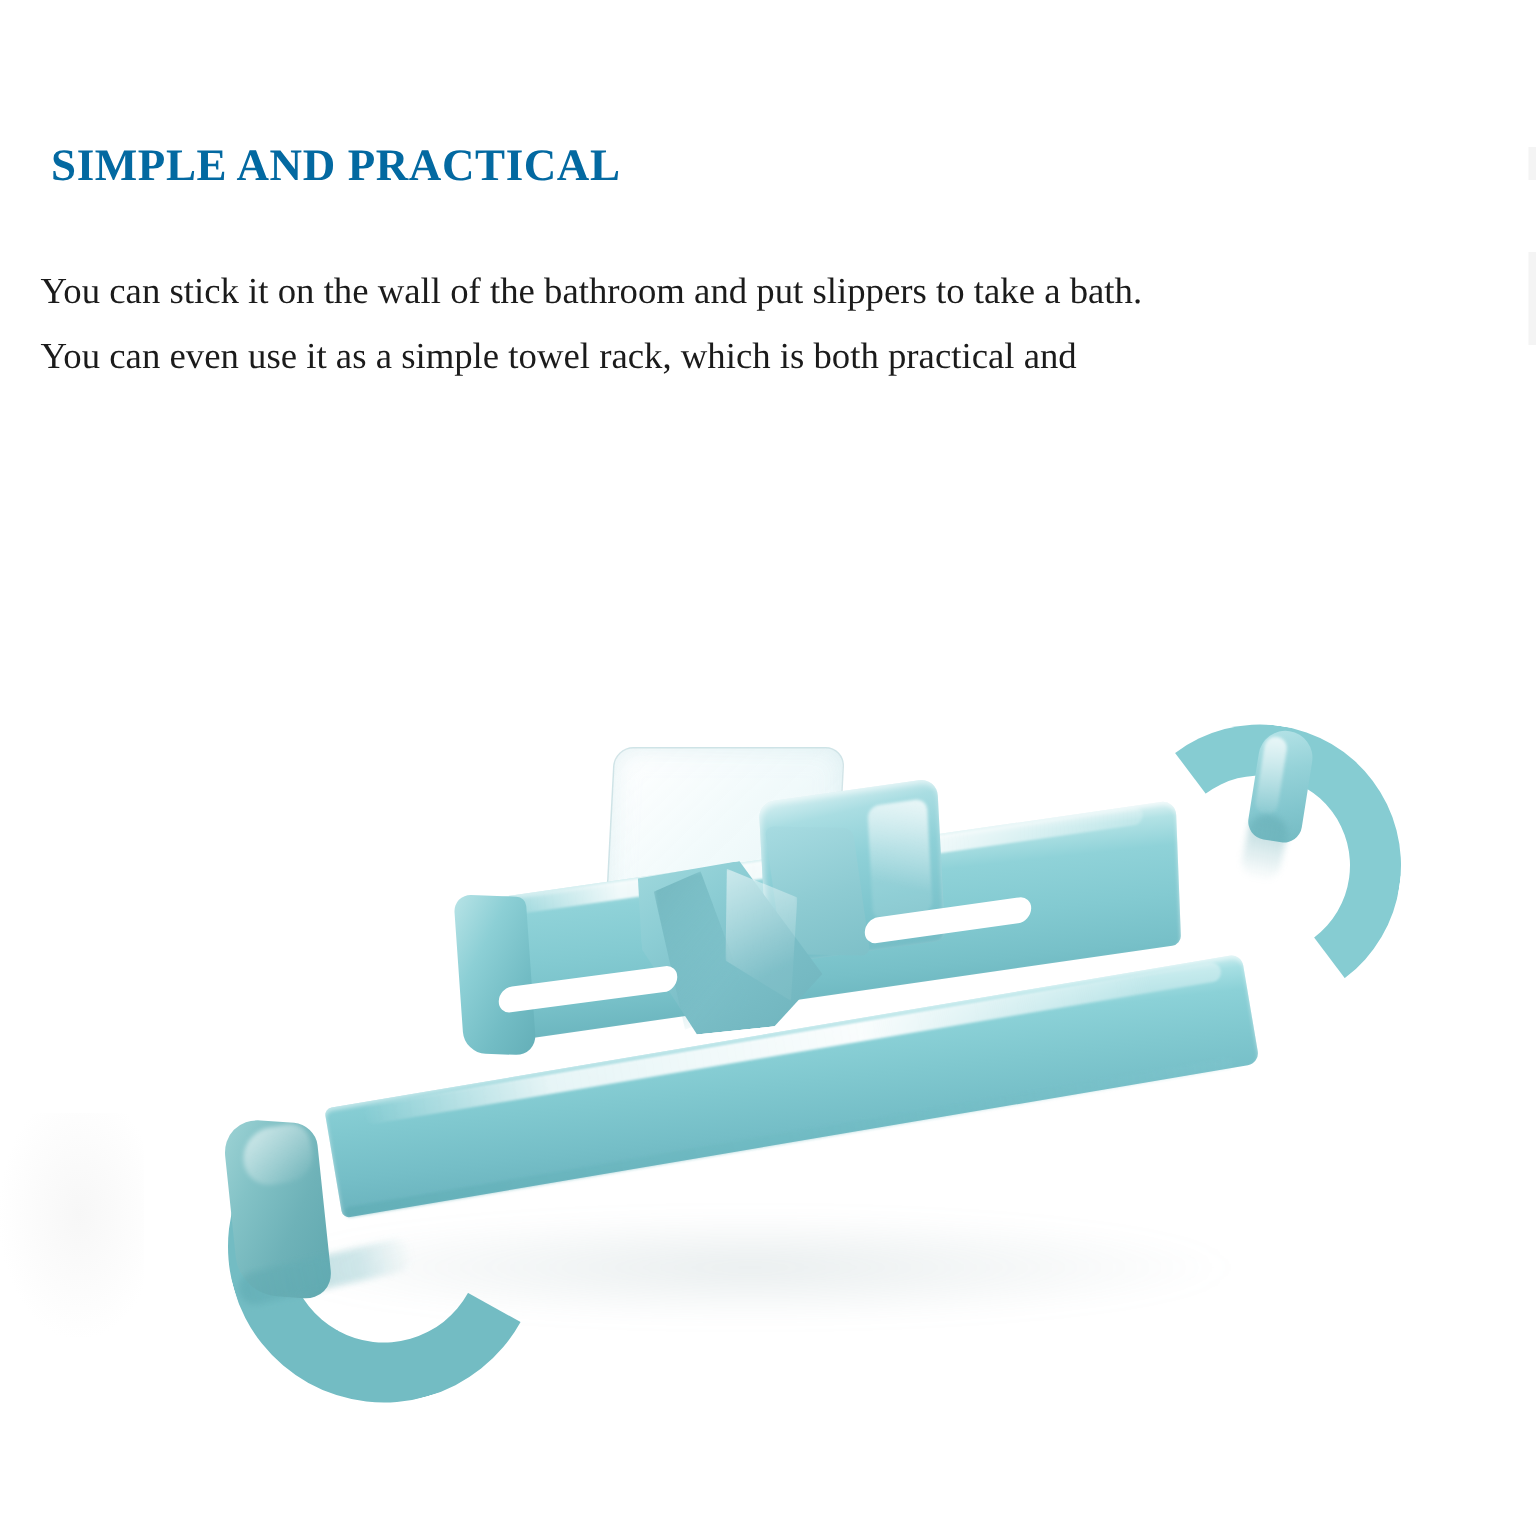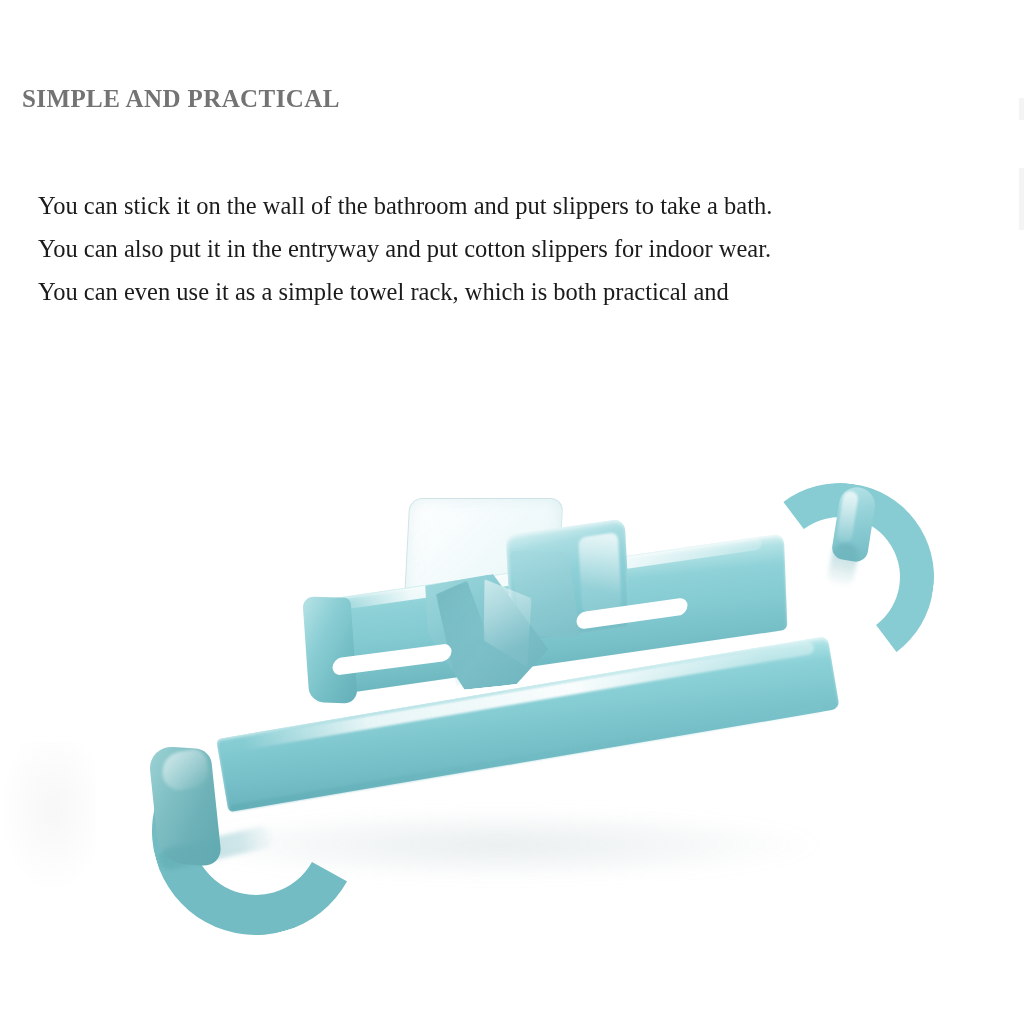--- a/index.html
+++ b/index.html
@@ -28,30 +28,30 @@
   .text-block {
     position: absolute;
     left: 22px;
     top: 82px;
     width: 960px;
   }
 
   .headline {
     font-family: "Liberation Serif", "DejaVu Serif", serif;
     font-weight: bold;
-    font-size: 25px;
+    font-size: 30px;
     letter-spacing: 0.4px;
     line-height: 34px;
-    margin: 0;
-    color: #737373;
+    margin: 12px;
+    color: #0369a1;
     white-space: nowrap;
   }
 
   .body-copy {
-    margin: 16px;
+    margin: 5px;
     padding: 0;
     list-style: none;
     position: absolute;
     top: 86px;
     left: 0;
     width: 960px;
   }
   .body-copy li {
     font-family: "Liberation Serif", "DejaVu Serif", serif;
     font-size: 24.5px;
@@ -418,21 +418,20 @@
 
   <div class="artifact a1"></div>
   <div class="artifact a2"></div>
   <div class="artifact a3"></div>
 
   <div class="text-block">
     <h1 class="headline">SIMPLE AND PRACTICAL</h1>
 
     <ul class="body-copy">
       <li>You can stick it on the wall of the bathroom and put slippers to take a bath.</li>
-      <li>You can also put it in the entryway and put cotton slippers for indoor wear.</li>
       <li>You can even use it as a simple towel rack, which is both practical and</li>
     </ul>
   </div>
 
   <div class="product-stage">
 
     <div class="ground-shadow"></div>
 
     <div class="adhesive-pad"></div>
     <div class="adhesive-slot"></div>

